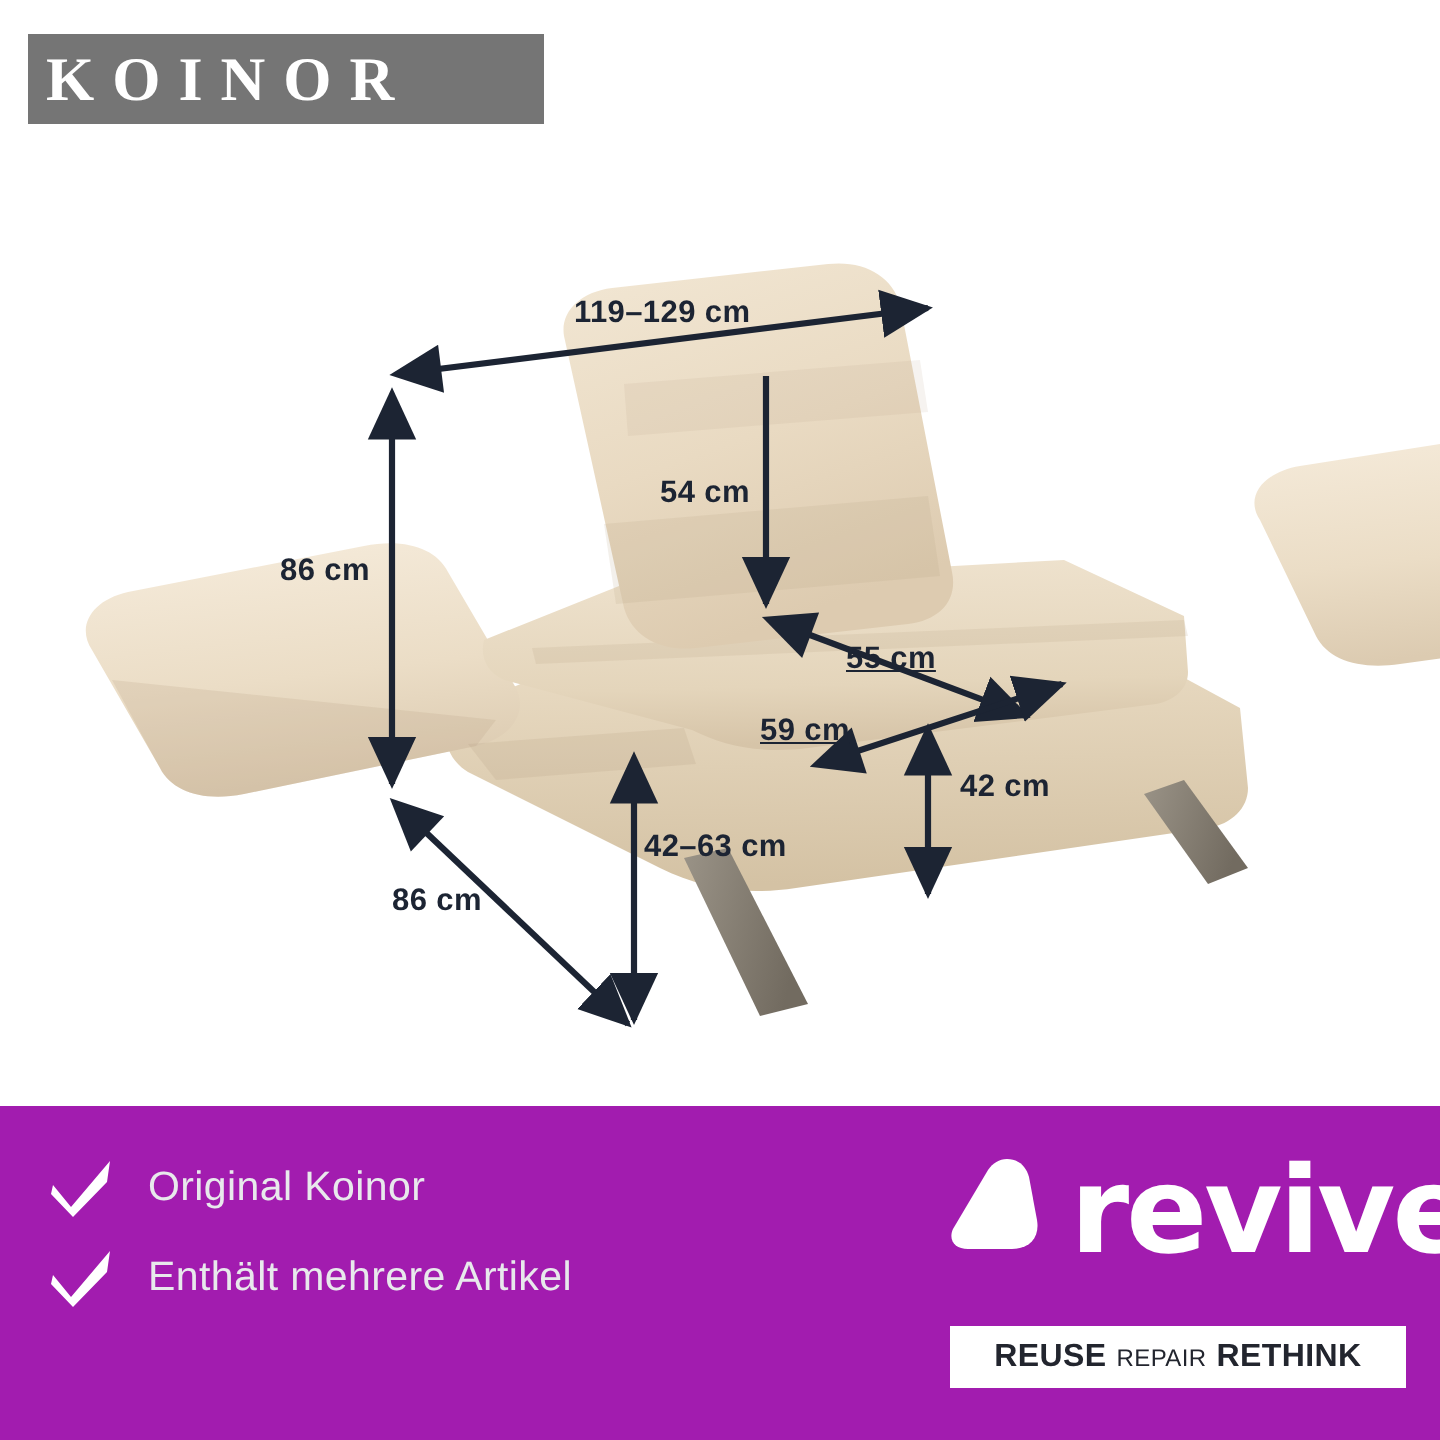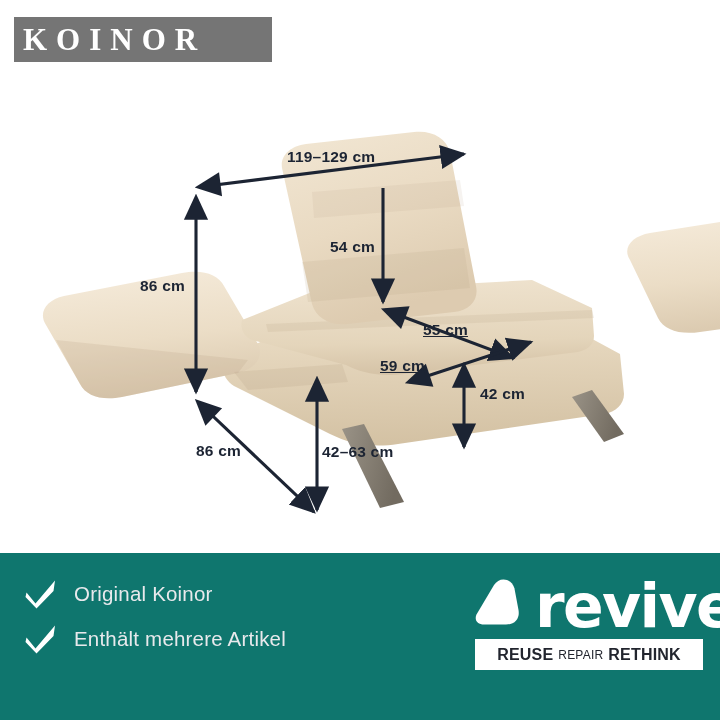--- a/index.html
+++ b/index.html
@@ -49,21 +49,21 @@
     font-weight:bold;
     white-space:nowrap;
     letter-spacing:0.2px;
   }
 
   
   #footer-bar {
     position:absolute;
     left:0; top:553px;
     width:720px; height:167px;
-    background:#0f766e;
+    background:#a21caf;
   }
 
   #features-list {
     position:absolute;
     left:18px; top:18px;
     width:400px;
   }
   .feature-row {
     display:flex;
     align-items:center;
@@ -99,21 +99,21 @@
   #revive-wordmark {
     color:#ffffff;
     font-size:60px;
     font-weight:bold;
     letter-spacing:-1.6px;
     line-height:1;
     padding-left:6px;
     font-family:"DejaVu Sans", sans-serif;
   }
   #revive-tagline {
-    margin-top:2px;
+    margin-top:26px;
     margin-left:2px;
     background:#ffffff;
     width:228px;
     height:31px;
     display:flex;
     align-items:center;
     justify-content:center;
     gap:5px;
   }
   .tag-strong {
@@ -235,21 +235,21 @@
     <span class="dim-label" style="left:128px; top:205px;">86 cm</span>
 
     <span class="dim-label" style="left:318px; top:166px;">54 cm</span>
 
     <span class="dim-label" style="left:411px; top:249px;text-decoration:underline;">55 cm</span>
 
     <span class="dim-label" style="left:368px; top:285px;text-decoration:underline;">59 cm</span>
 
     <span class="dim-label" style="left:456px; top:313px;margin-left:12px;">42 cm</span>
 
-    <span class="dim-label" style="left:310px; top:343px;margin-top:28px;">42–63 cm</span>
+    <span class="dim-label" style="left:310px; top:343px;">42–63 cm</span>
 
     <span class="dim-label" style="left:184px; top:370px;">86 cm</span>
   </div>
 
   <div id="footer-bar">
 
     <div id="features-list">
 
       <div class="feature-row">
         <span class="feature-check">

